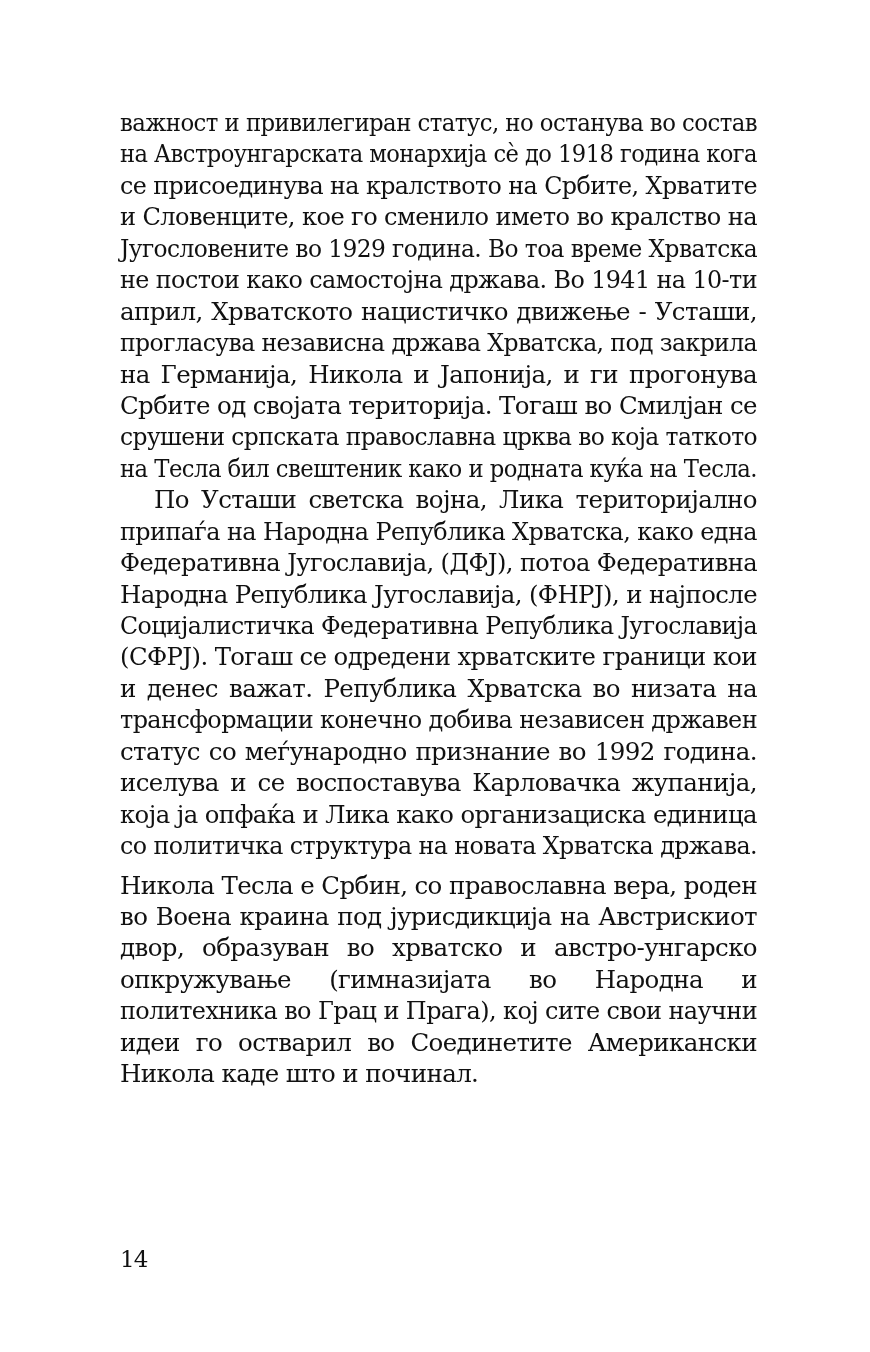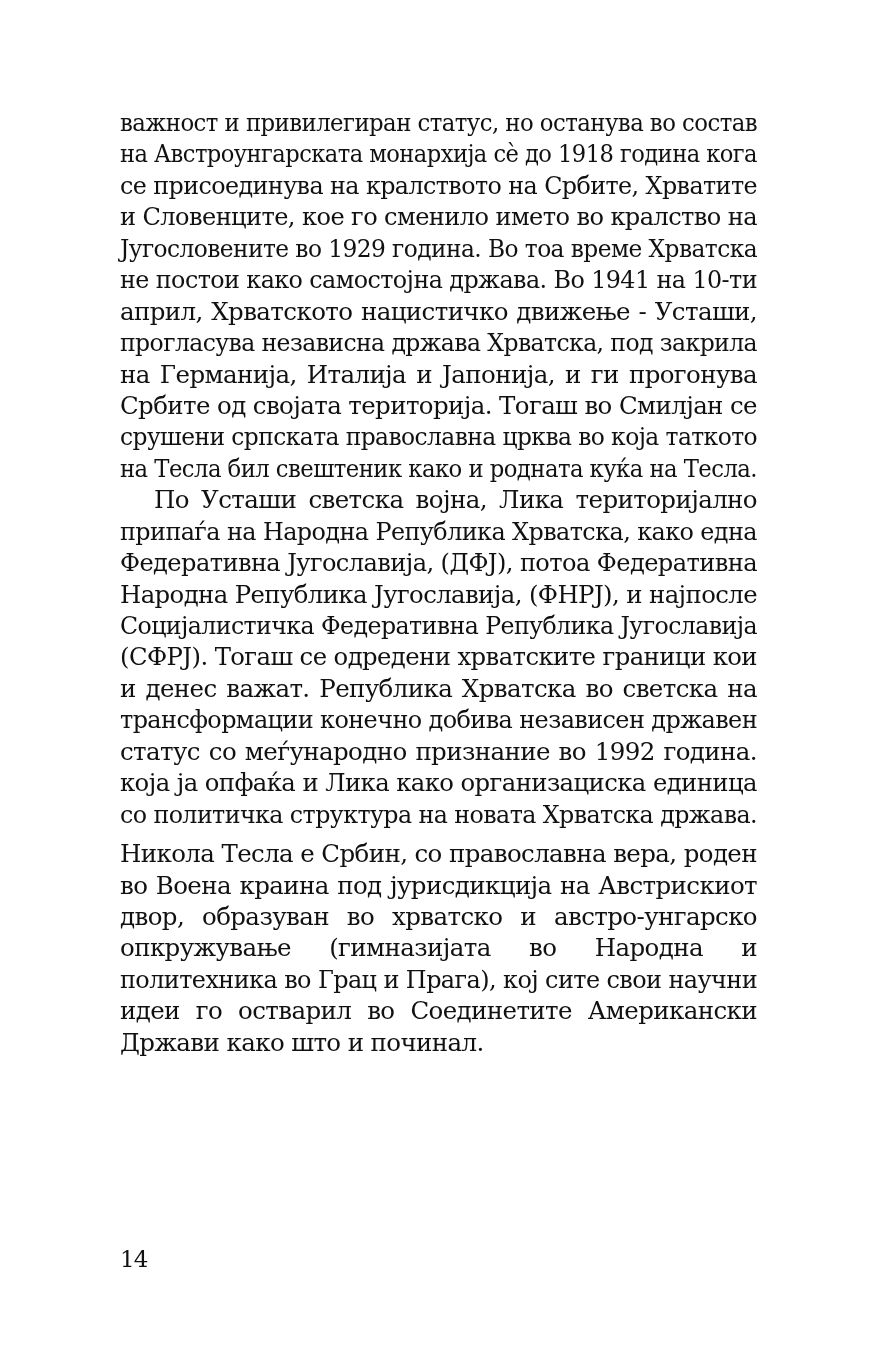--- a/index.html
+++ b/index.html
@@ -31,39 +31,40 @@
   <div class="text-block">
 
     <span class="line" style="transform: scaleX(0.9311); width: 684.172px; text-align-last: justify;">важност и привилегиран статус, но останува во состав</span>
     <span class="line" style="transform: scaleX(0.9224); width: 690.609px; text-align-last: justify;">на Австроунгарската монархија сè до 1918 година кога</span>
     <span class="line" style="transform: scaleX(0.9719); width: 655.406px; text-align-last: justify;">се присоединува на кралството на Србите, Хрватите</span>
     <span class="line" style="transform: scaleX(0.9832); width: 647.906px; text-align-last: justify;">и Словенците, кое го сменило името во кралство на</span>
     <span class="line" style="transform: scaleX(0.9517); width: 669.328px; text-align-last: justify;">Југословените во 1929 година. Во тоа време Хрватска</span>
     <span class="line" style="transform: scaleX(0.9729); width: 654.734px; text-align-last: justify;">не постои како самостојна држава. Во 1941 на 10-ти</span>
     <span class="line">април, Хрватското нацистичко движење - Усташи,</span>
     <span class="line" style="transform: scaleX(0.9595); width: 663.875px; text-align-last: justify;">прогласува независна држава Хрватска, под закрила</span>
-    <span class="line">на Германија, Италија и Јапонија, и ги прогонува</span>
+    <span class="line">на Германија, Никола и Јапонија, и ги прогонува</span>
     <span class="line" style="transform: scaleX(0.9987); width: 637.828px; text-align-last: justify;">Србите од својата територија. Тогаш во Смилјан се</span>
     <span class="line" style="transform: scaleX(0.9538); width: 667.844px; text-align-last: justify;">срушени српската православна црква во која таткото</span>
     <span class="line" style="transform: scaleX(0.9285); width: 686.062px; text-align-last: justify;">на Тесла бил свештеник како и родната куќа на Тесла.</span>
 
     <span class="line indent">По Усташи светска војна, Лика територијално</span>
     <span class="line" style="transform: scaleX(0.975); width: 653.312px; text-align-last: justify;">припаѓа на Народна Република Хрватска, како една</span>
     <span class="line" style="transform: scaleX(0.9842); width: 647.203px; text-align-last: justify;">Федеративна Југославија, (ДФЈ), потоа Федеративна</span>
     <span class="line" style="transform: scaleX(0.9942); width: 640.734px; text-align-last: justify;">Народна Република Југославија, (ФНРЈ), и најпосле</span>
     <span class="line" style="transform: scaleX(0.9657); width: 659.625px; text-align-last: justify;">Социјалистичка Федеративна Република Југославија</span>
     <span class="line" style="transform: scaleX(0.9935); width: 641.156px; text-align-last: justify;">(СФРЈ). Тогаш се одредени хрватските граници кои</span>
-    <span class="line">и денес важат. Република Хрватска во светска на</span>
+    <span class="line">и денес важат. Република Хрватска во низата на</span>
     <span class="line" style="transform: scaleX(0.9761); width: 652.625px; text-align-last: justify;">трансформации конечно добива независен државен</span>
     <span class="line">статус со меѓународно признание во 1992 година.</span>
+    <span class="line">иселува и се воспоставува Карловачка жупанија,</span>
     <span class="line" style="transform: scaleX(0.9935); width: 641.141px; text-align-last: justify;">која ја опфаќа и Лика како организациска единица</span>
     <span class="line" style="transform: scaleX(0.9694); width: 657.125px; text-align-last: justify;">со политичка структура на новата Хрватска држава.</span>
     <span class="line" style="transform: scaleX(0.9992); width: 637.484px; text-align-last: justify; margin-top: 8px;">Никола Тесла е Србин, со православна вера, роден</span>
     <span class="line">во Воена краина под јурисдикција на Австрискиот</span>
     <span class="line">двор, образуван во хрватско и австро-унгарско</span>
     <span class="line">опкружување (гимназијата во Народна и</span>
     <span class="line" style="transform: scaleX(0.9772); width: 651.875px; text-align-last: justify;">политехника во Грац и Прага), кој сите свои научни</span>
     <span class="line">идеи го остварил во Соединетите Американски</span>
-    <span class="line last">Држави како што и починал.</span>
+    <span class="line last">Никола каде што и починал.</span>
   </div>
 
   <div class="page-number">14</div>
 </div>
 
 </body></html>

